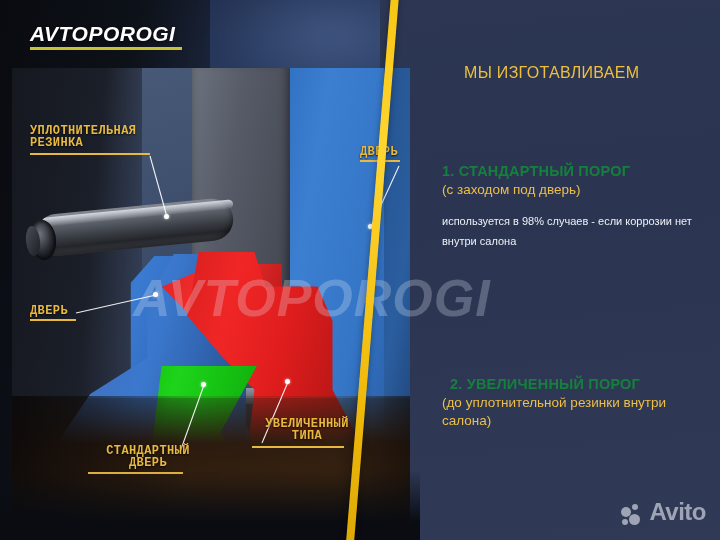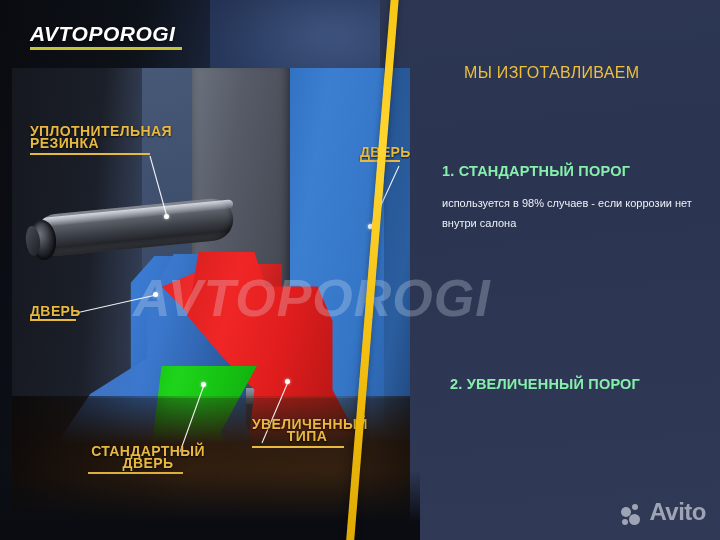--- a/index.html
+++ b/index.html
@@ -196,25 +196,26 @@
     letter-spacing:1px;
     color:rgba(233,240,252,.26);
     white-space:nowrap;
     pointer-events:none;
   }
 
   
   .label{
     position:absolute;
     color:#e8b941;
-    font-size:14px;font-weight:bold;
+    font-size:12px;font-weight:bold;
     letter-spacing:.4px;
     line-height:12px;
     text-shadow:0 1px 2px rgba(0,0,0,.8);
     white-space:pre-line;
+    font-family:Liberation Mono, monospace;
   }
   .label-rule{position:absolute;height:1.5px;background:#e8b941;}
   .leader{position:absolute;overflow:visible;pointer-events:none;}
   .dot{
     position:absolute;width:5px;height:5px;border-radius:50%;
     background:#ffffff;box-shadow:0 0 3px rgba(255,255,255,.8);
   }
 
   
   .divider{
@@ -226,21 +227,21 @@
   }
   .head{
     position:absolute;left:464px;top:60px;width:270px;
     font-size:16px;font-weight:normal;line-height:25px;letter-spacing:.3px;
   }
   .head .l1{color:#f0bf3c;display:block;}
   .head .l2{color:#ffffff;display:block;}
 
   .sec{position:absolute;left:442px;width:272px;}
   .sec-title{
-    color:#86efac;font-size:14.5px;font-weight:bold;letter-spacing:.2px;
+    color:#15803d;font-size:14.5px;font-weight:bold;letter-spacing:.2px;
     line-height:19px;
   }
   .sec-sub{
     color:#edbf48;font-size:13.5px;line-height:18px;font-weight:normal;
   }
   .sec-body{
     color:#eef2f8;font-size:11px;line-height:20px;margin-top:12px;
   }
   #sec1{top:162px;}
   #sec2{top:330px;margin-top:45px;}
@@ -348,25 +349,27 @@
   <div class="bg-bottomfade"></div>
 
   <div class="divider"></div>
 
   <div class="head">
     <span class="l1">МЫ ИЗГОТАВЛИВАЕМ</span>
   </div>
 
   <div class="sec" id="sec1">
     <div class="sec-title">1. СТАНДАРТНЫЙ ПОРОГ</div>
+    <div class="sec-sub">(с заходом под дверь)</div>
     <div class="sec-body">используется в 98% случаев - если коррозии нет внутри салона</div>
   </div>
 
   <div class="sec" id="sec2">
     <div class="sec-title">2. УВЕЛИЧЕННЫЙ ПОРОГ</div>
+    <div class="sec-sub">(до уплотнительной резинки внутри салона)</div>
   </div>
 
   <div class="avito">
     <span class="avito-dots">
       <i class="ad1"></i>
         <i class="ad2"></i>
         <i class="ad3"></i>
         <i class="ad4"></i>
     </span>
     <span class="avito-word">Avito</span>

